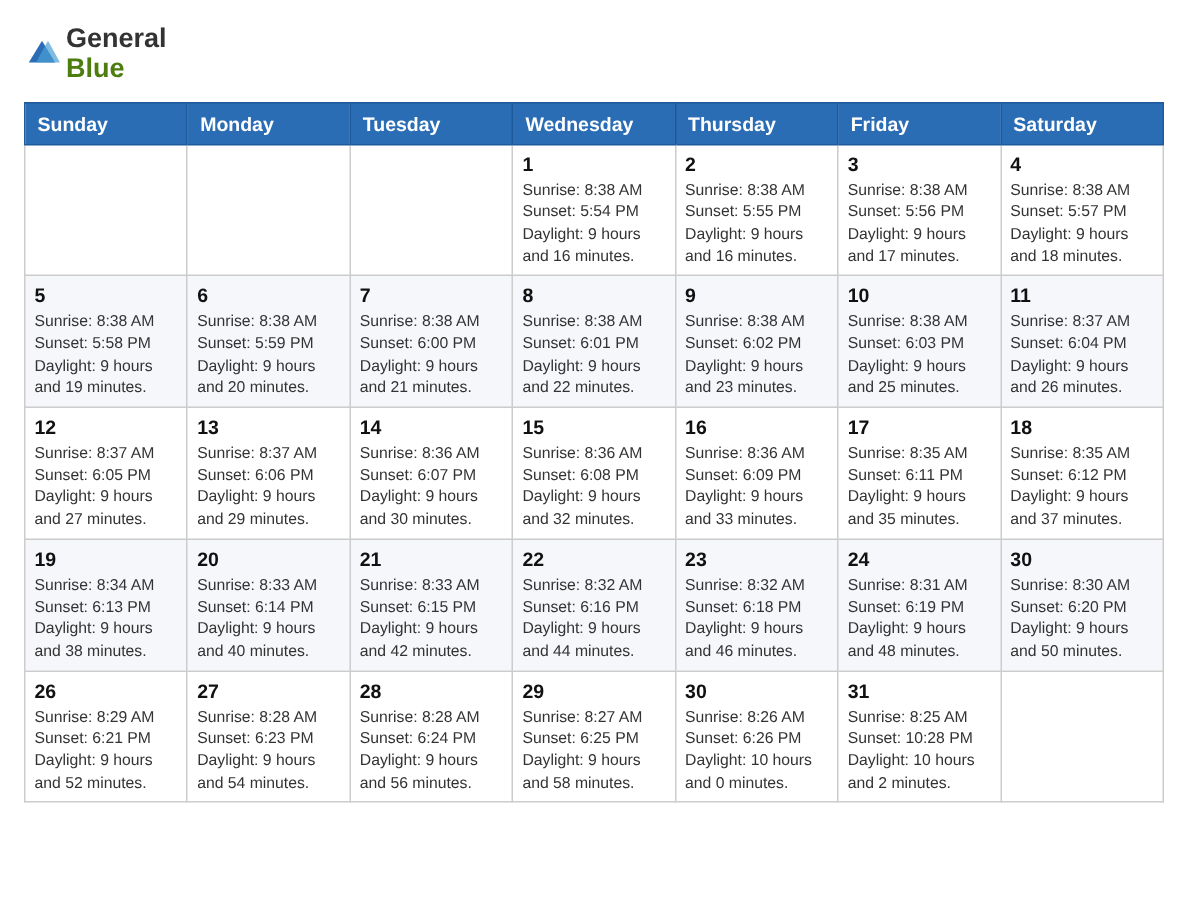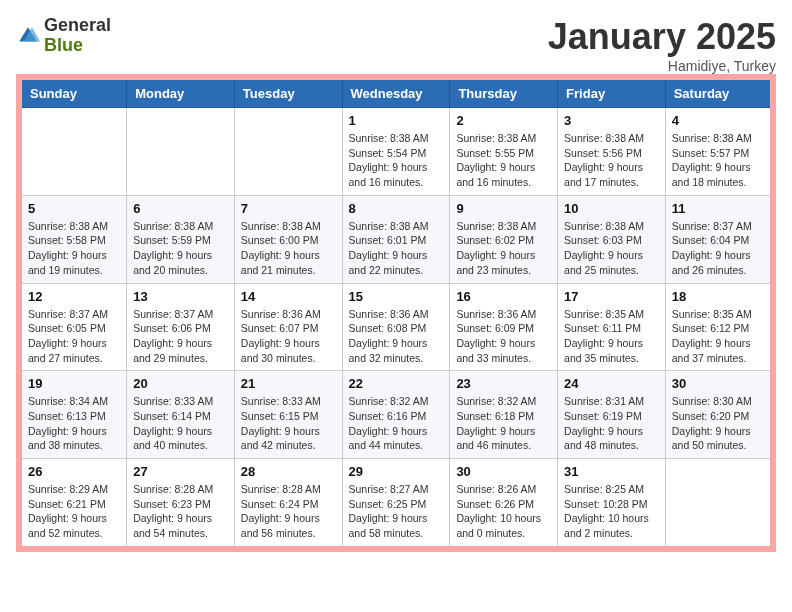--- a/index.html
+++ b/index.html
@@ -5,22 +5,22 @@
     * { box-sizing: border-box; margin: 0; padding: 0; }
     body {
       font-family: Arial, sans-serif;
       background: #fff;
       width: 792px;
       min-height: 612px;
       padding: 16px;
     }
     .header {
       display: flex;
-      justify-content: space-between;
       align-items: flex-start;
+      margin-bottom: 12px;
     }
     .logo {
       display: flex;
       align-items: center;
       gap: 4px;
     }
     .logo-text {
       font-size: 18px;
       font-weight: bold;
       line-height: 1.1;
@@ -39,21 +39,21 @@
       font-weight: bold;
       color: #333;
     }
     .location {
       font-size: 14px;
       color: #555;
     }
     .calendar {
       width: 100%;
       border-collapse: collapse;
-      border: 6px solid #fca5a5;
+      border: 1px solid #fca5a5;
       padding-left: 28px;
     }
     .calendar th {
       background: #2a6db5;
       color: #fff;
       text-align: left;
       padding: 6px 8px;
       font-size: 13px;
       font-weight: bold;
       border: 1px solid #1e5a9a;
@@ -93,24 +93,20 @@
   <div class="logo">
     <svg class="logo-icon" viewBox="0 0 30 30" xmlns="http://www.w3.org/2000/svg">
       <polygon points="15,4 26,22 4,22" fill="#2a6db5"></polygon>
       <polygon points="20,4 30,22 10,22" fill="#4a9fd4" opacity="0.7"></polygon>
     </svg>
     <div class="logo-text">
       <span class="logo-general">General</span><br>
       <span class="logo-blue">Blue</span>
     </div>
   </div>
-  <div class="title-block">
-    <div class="month-title">January 2025</div>
-    <div class="location">Hamidiye, Turkey</div>
-  </div>
 </div>
 
 <table class="calendar">
   <thead>
     <tr>
     <th>Sunday</th>
         <th>Monday</th>
         <th>Tuesday</th>
         <th>Wednesday</th>
         <th>Thursday</th>

